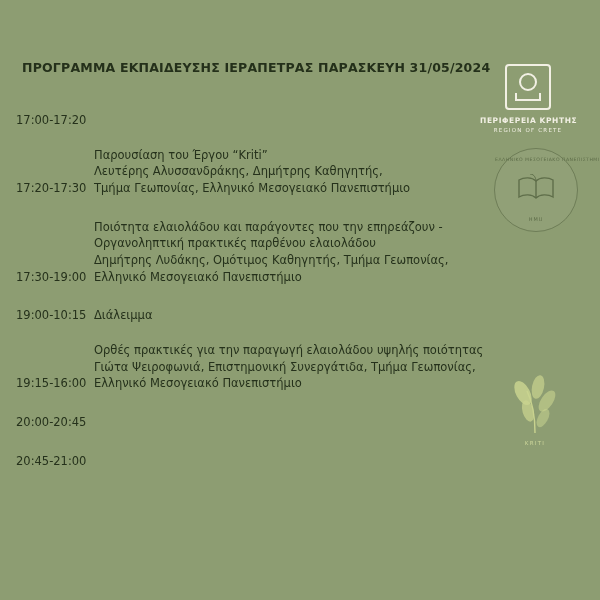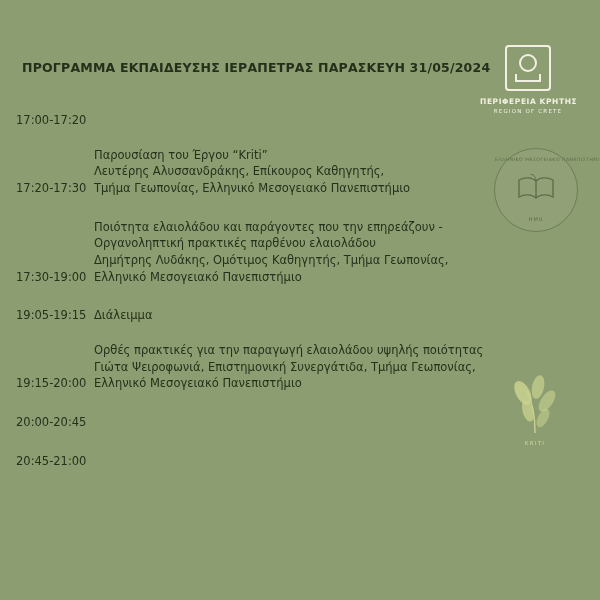--- a/index.html
+++ b/index.html
@@ -45,21 +45,21 @@
     font-style: italic;
     color: #24301a;
     line-height: 1.25;
     white-space: nowrap;
   }
 
   
   .logo-region {
     position: absolute;
     right: 24px;
-    top: 45px;
+    top: 64px;
     width: 96px;
     text-align: center;
     color: #f2f0e4;
   }
   .logo-region .crest {
     width: 46px;
     height: 46px;
     margin: 0 auto;
     border: 2px solid #f2f0e4;
     border-radius: 4px;
@@ -225,41 +225,41 @@
   </div>
 
   <div class="schedule">
       <div class="row gap-lg">
         <div class="time">17:00-17:20</div>
       </div>
       <div class="row gap-xl">
         <div class="time">17:20-17:30</div>
         <div class="desc">
           <span class="line">Παρουσίαση του Έργου “Kriti”</span>
-          <span class="line">Λευτέρης Αλυσσανδράκης, Επίκουρος Καθηγητής,</span>
+          <span class="line">Λευτέρης Αλυσσανδράκης, Δημήτρης Καθηγητής,</span>
           <span class="line">Τμήμα Γεωπονίας, Ελληνικό Μεσογειακό Πανεπιστήμιο</span>
         </div>
       </div>
       <div class="row gap-xl">
         <div class="time">17:30-19:00</div>
         <div class="desc">
           <span class="line">Ποιότητα ελαιολάδου και παράγοντες που την επηρεάζουν -</span>
           <span class="line"> Οργανοληπτική πρακτικές παρθένου ελαιολάδου</span>
           <span class="line">Δημήτρης Λυδάκης, Ομότιμος Καθηγητής, Τμήμα Γεωπονίας,</span>
           <span class="line">Ελληνικό Μεσογειακό Πανεπιστήμιο</span>
         </div>
       </div>
       <div class="row gap-lg">
-        <div class="time">19:05-19:15</div>
+        <div class="time">19:00-10:15</div>
         <div class="desc">
           <span class="line">Διάλειμμα</span>
         </div>
       </div>
       <div class="row gap-xl">
-        <div class="time">19:15-20:00</div>
+        <div class="time">19:15-16:00</div>
         <div class="desc">
           <span class="line">Ορθές πρακτικές για την παραγωγή ελαιολάδου υψηλής ποιότητας</span>
           <span class="line">Γιώτα Ψειροφωνιά, Επιστημονική Συνεργάτιδα, Τμήμα Γεωπονίας,</span>
           <span class="line">Ελληνικό Μεσογειακό Πανεπιστήμιο</span>
         </div>
       </div>
       <div class="row gap-xl">
         <div class="time">20:00-20:45</div>
       </div>
       <div class="row gap-lg">

